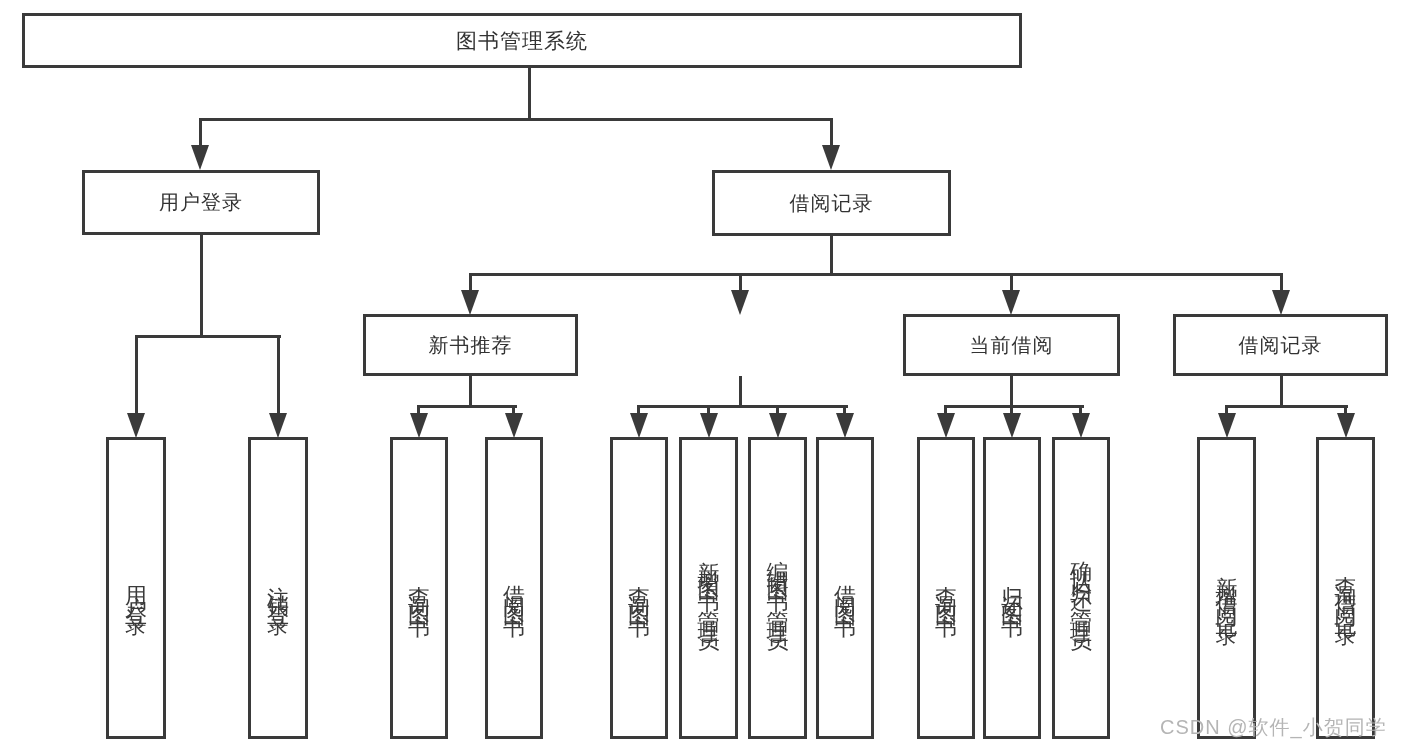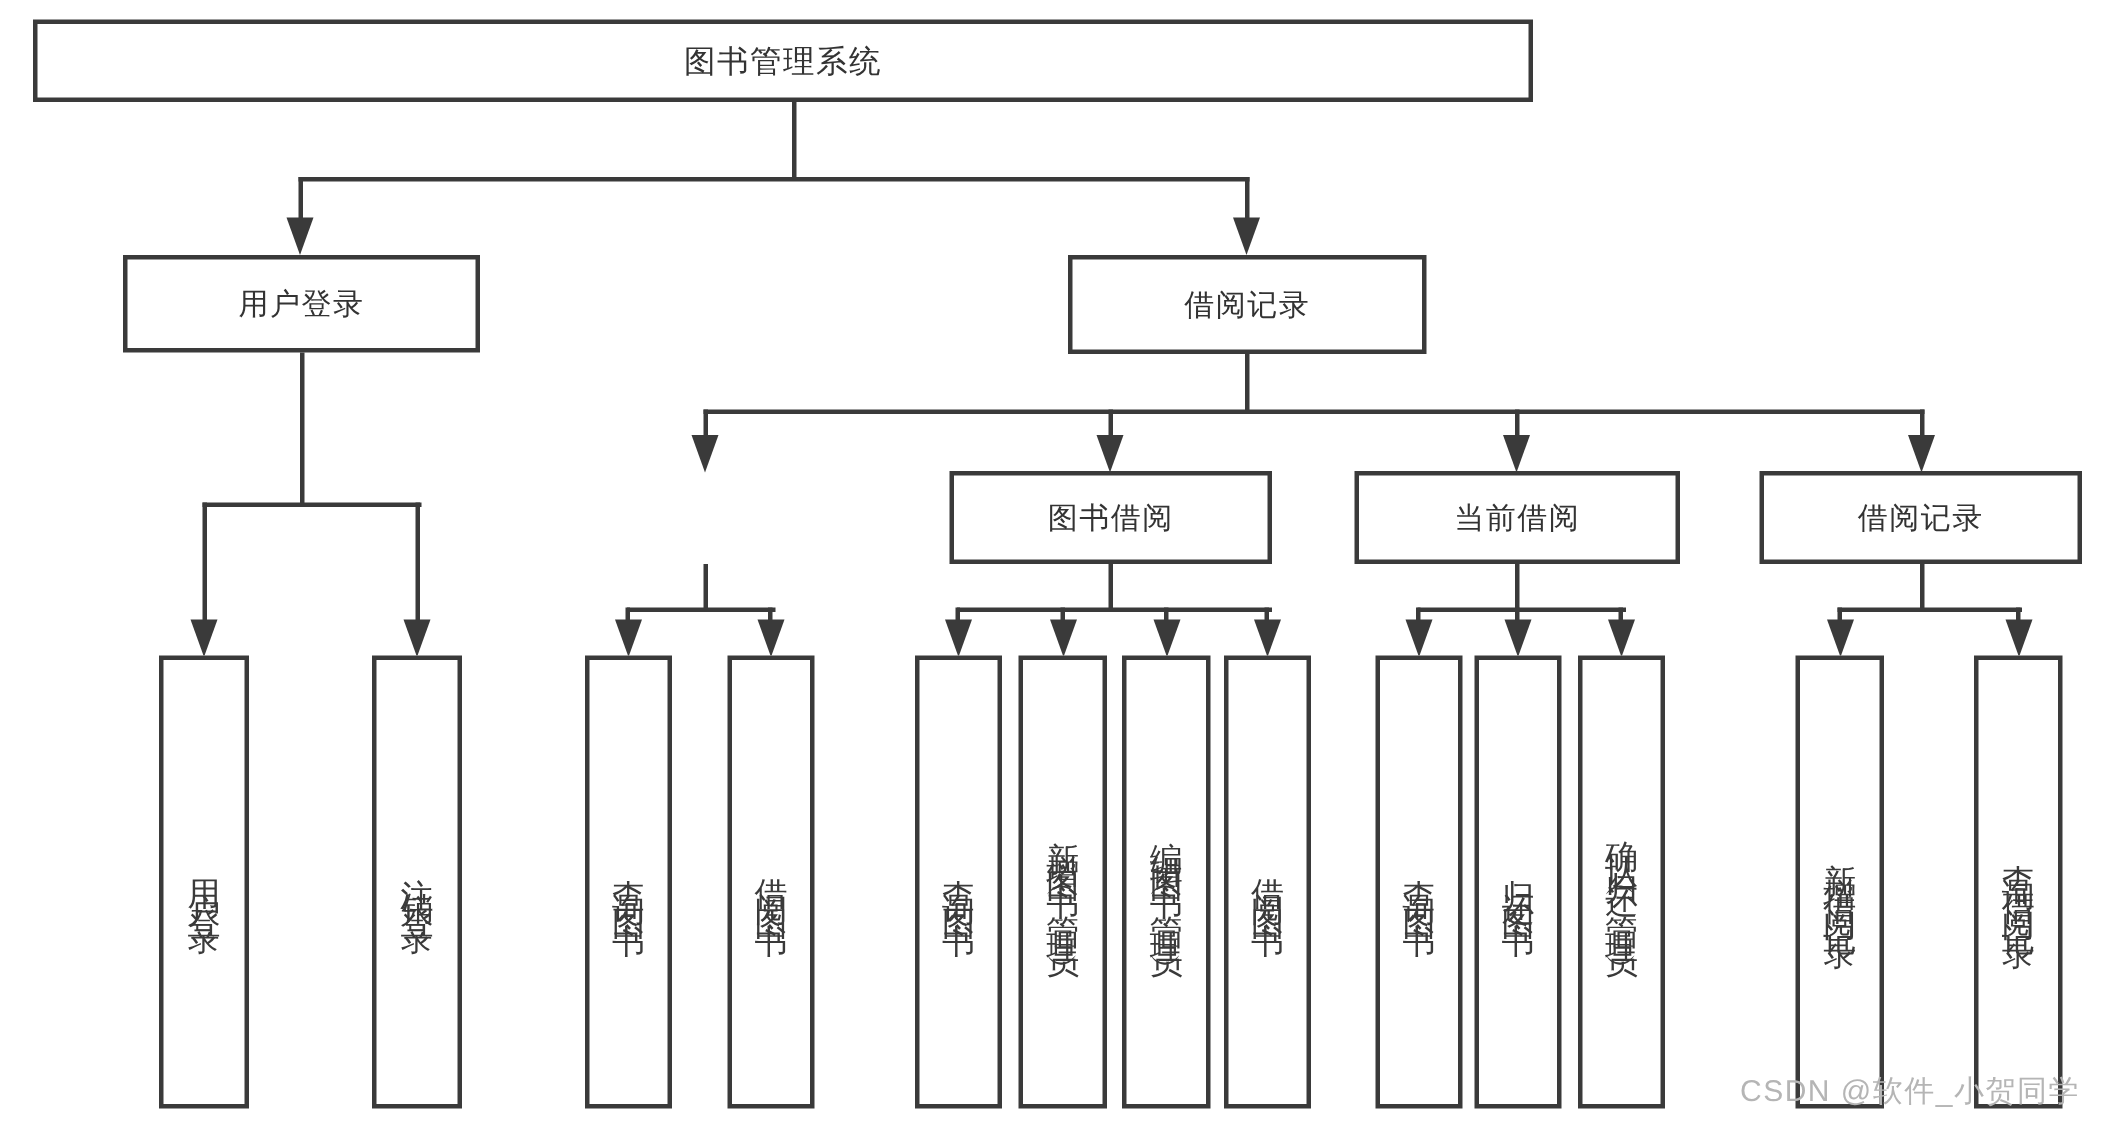--- a/index.html
+++ b/index.html
@@ -97,22 +97,22 @@
   <div class="hline" style="left:469px; top:273px; width:814px; height:3px;"></div>
   <div class="vline" style="left:469px; top:273px; width:3px; height:19px;"></div>
   <div class="arrow" style="left:461px; top:290px;"></div>
   <div class="vline" style="left:739px; top:273px; width:3px; height:19px;"></div>
   <div class="arrow" style="left:731px; top:290px;"></div>
   <div class="vline" style="left:1010px; top:273px; width:3px; height:19px;"></div>
   <div class="arrow" style="left:1002px; top:290px;"></div>
   <div class="vline" style="left:1280px; top:273px; width:3px; height:19px;"></div>
   <div class="arrow" style="left:1272px; top:290px;"></div>
 
-  <div class="box" style="left:633px; top:314px; width:215px; height:62px;">
-    <span>图书借阅</span>
+  <div class="box" style="left:363px; top:314px; width:215px; height:62px;">
+    <span>新书推荐</span>
   </div>
   <div class="box" style="left:1173px; top:314px; width:215px; height:62px;">
     <span>借阅记录</span>
   </div>
   <div class="box" style="left:903px; top:314px; width:217px; height:62px;">
     <span>当前借阅</span>
   </div>
 
   <div class="vline" style="left:469px; top:376px; width:3px; height:31px;"></div>
   <div class="vline" style="left:739px; top:376px; width:3px; height:31px;"></div>

